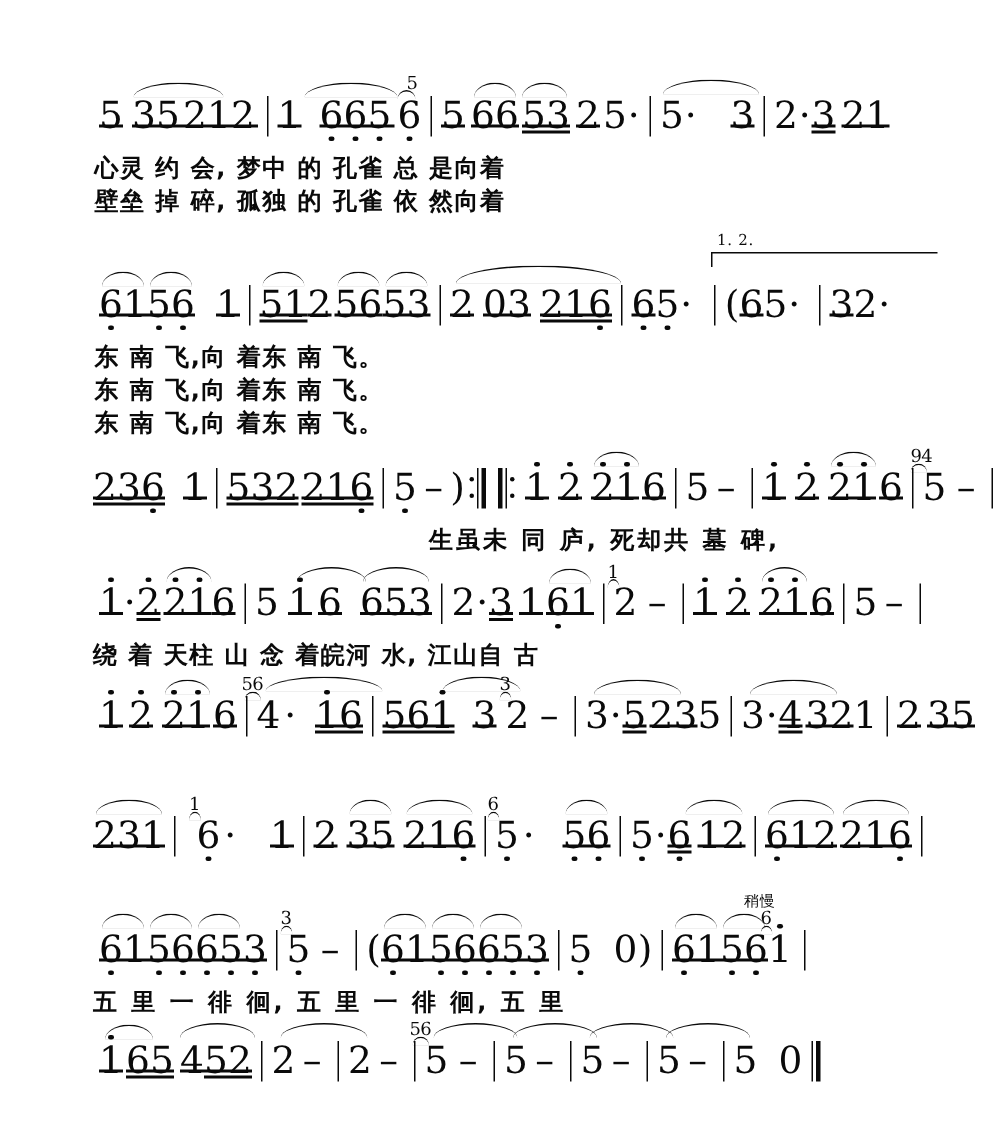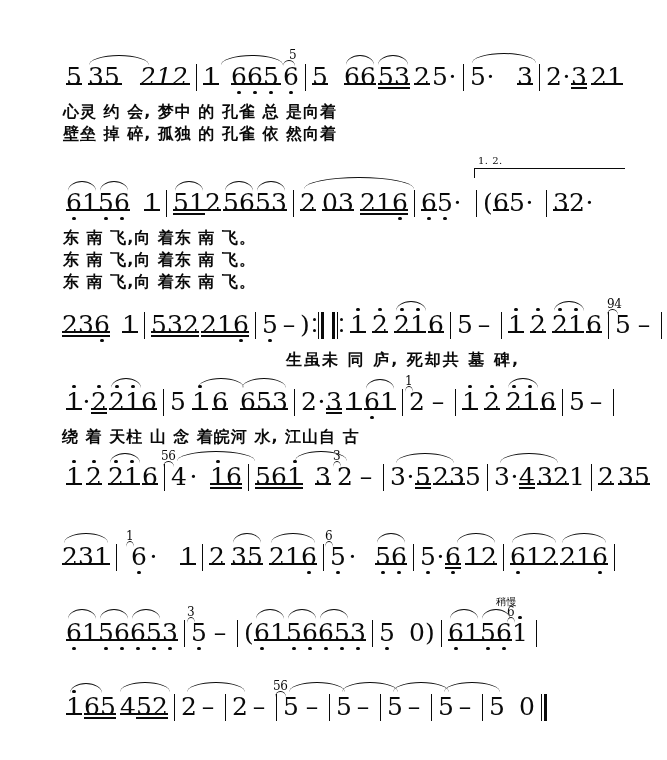--- a/index.html
+++ b/index.html
@@ -234,21 +234,21 @@
 
       <span class="grp" style="width:16px;">
         <span class="n w">5</span>
         <span class="beam b1" style="width:16px;"></span>
       </span>
       <span class="grp" style="width:34px;margin-left:6px;text-decoration:underline;">
         <span class="n w">3</span><span class="n w">5</span>
         <span class="beam b1" style="width:34px;"></span>
         <span class="slur" style="left:1px;top:-7px;width:60px;"></span>
       </span>
-      <span class="grp" style="width:50px;margin-left:18px;font-style:italic;">
+      <span class="grp" style="width:50px;">
         <span class="n w">2</span><span class="n w">1</span><span class="n w">2</span>
         <span class="beam b1" style="width:50px;"></span>
       </span>
 
       <span class="bar"></span>
 
       <span class="grp" style="width:16px;">
         <span class="n w">1</span>
         <span class="beam b1" style="width:16px;"></span>
       </span>
@@ -262,21 +262,21 @@
         <span class="grace" style="left:6px;top:-13px;">5</span>
         <span class="graceline" style="left:0px;top:-2px;width:12px;"></span>
       </span>
 
       <span class="bar"></span>
 
       <span class="grp" style="width:16px;">
         <span class="n w">5</span>
         <span class="beam b1" style="width:16px;"></span>
       </span>
-      <span class="grp" style="width:32px;margin-left:16px;">
+      <span class="grp" style="width:32px;margin-left:4px;">
         <span class="n w">6</span><span class="n w">6</span>
         <span class="beam b1" style="width:32px;"></span>
         <span class="slur" style="left:2px;top:-7px;width:28px;"></span>
       </span>
       <span class="grp" style="width:32px;margin-left:2px;">
         <span class="n w">5</span><span class="n w">3</span>
         <span class="beam b1" style="width:32px;"></span>
         <span class="beam b2" style="width:32px;"></span>
         <span class="slur" style="left:0px;top:-7px;width:30px;"></span>
       </span>
@@ -904,20 +904,23 @@
       </span>
       <span class="grp" style="width:18px;">
         <span class="n w">1<i class="odot up"></i></span>
         <span class="grace" style="left:-5px;top:-12px;">6</span>
         <span class="graceline" style="left:-5px;top:-1px;width:8px;"></span>
       </span>
 
       <span class="bar"></span>
     </div>
 
+    <div class="lyrics">
+      <span class="ly" style="left:62px;letter-spacing:2px;">五 里 一 徘 徊,   五 里 一 徘 徊,   五 里</span>
+    </div>
   </div>
 
   <div class="sys" style="top:692px;">
     <div class="noterow" style="padding-left:66px;">
 
       <span class="grp" style="width:16px;">
         <span class="n w">1<i class="odot up"></i></span>
         <span class="beam b1" style="width:16px;"></span>
       </span>
       <span class="grp" style="width:32px;margin-left:2px;">

